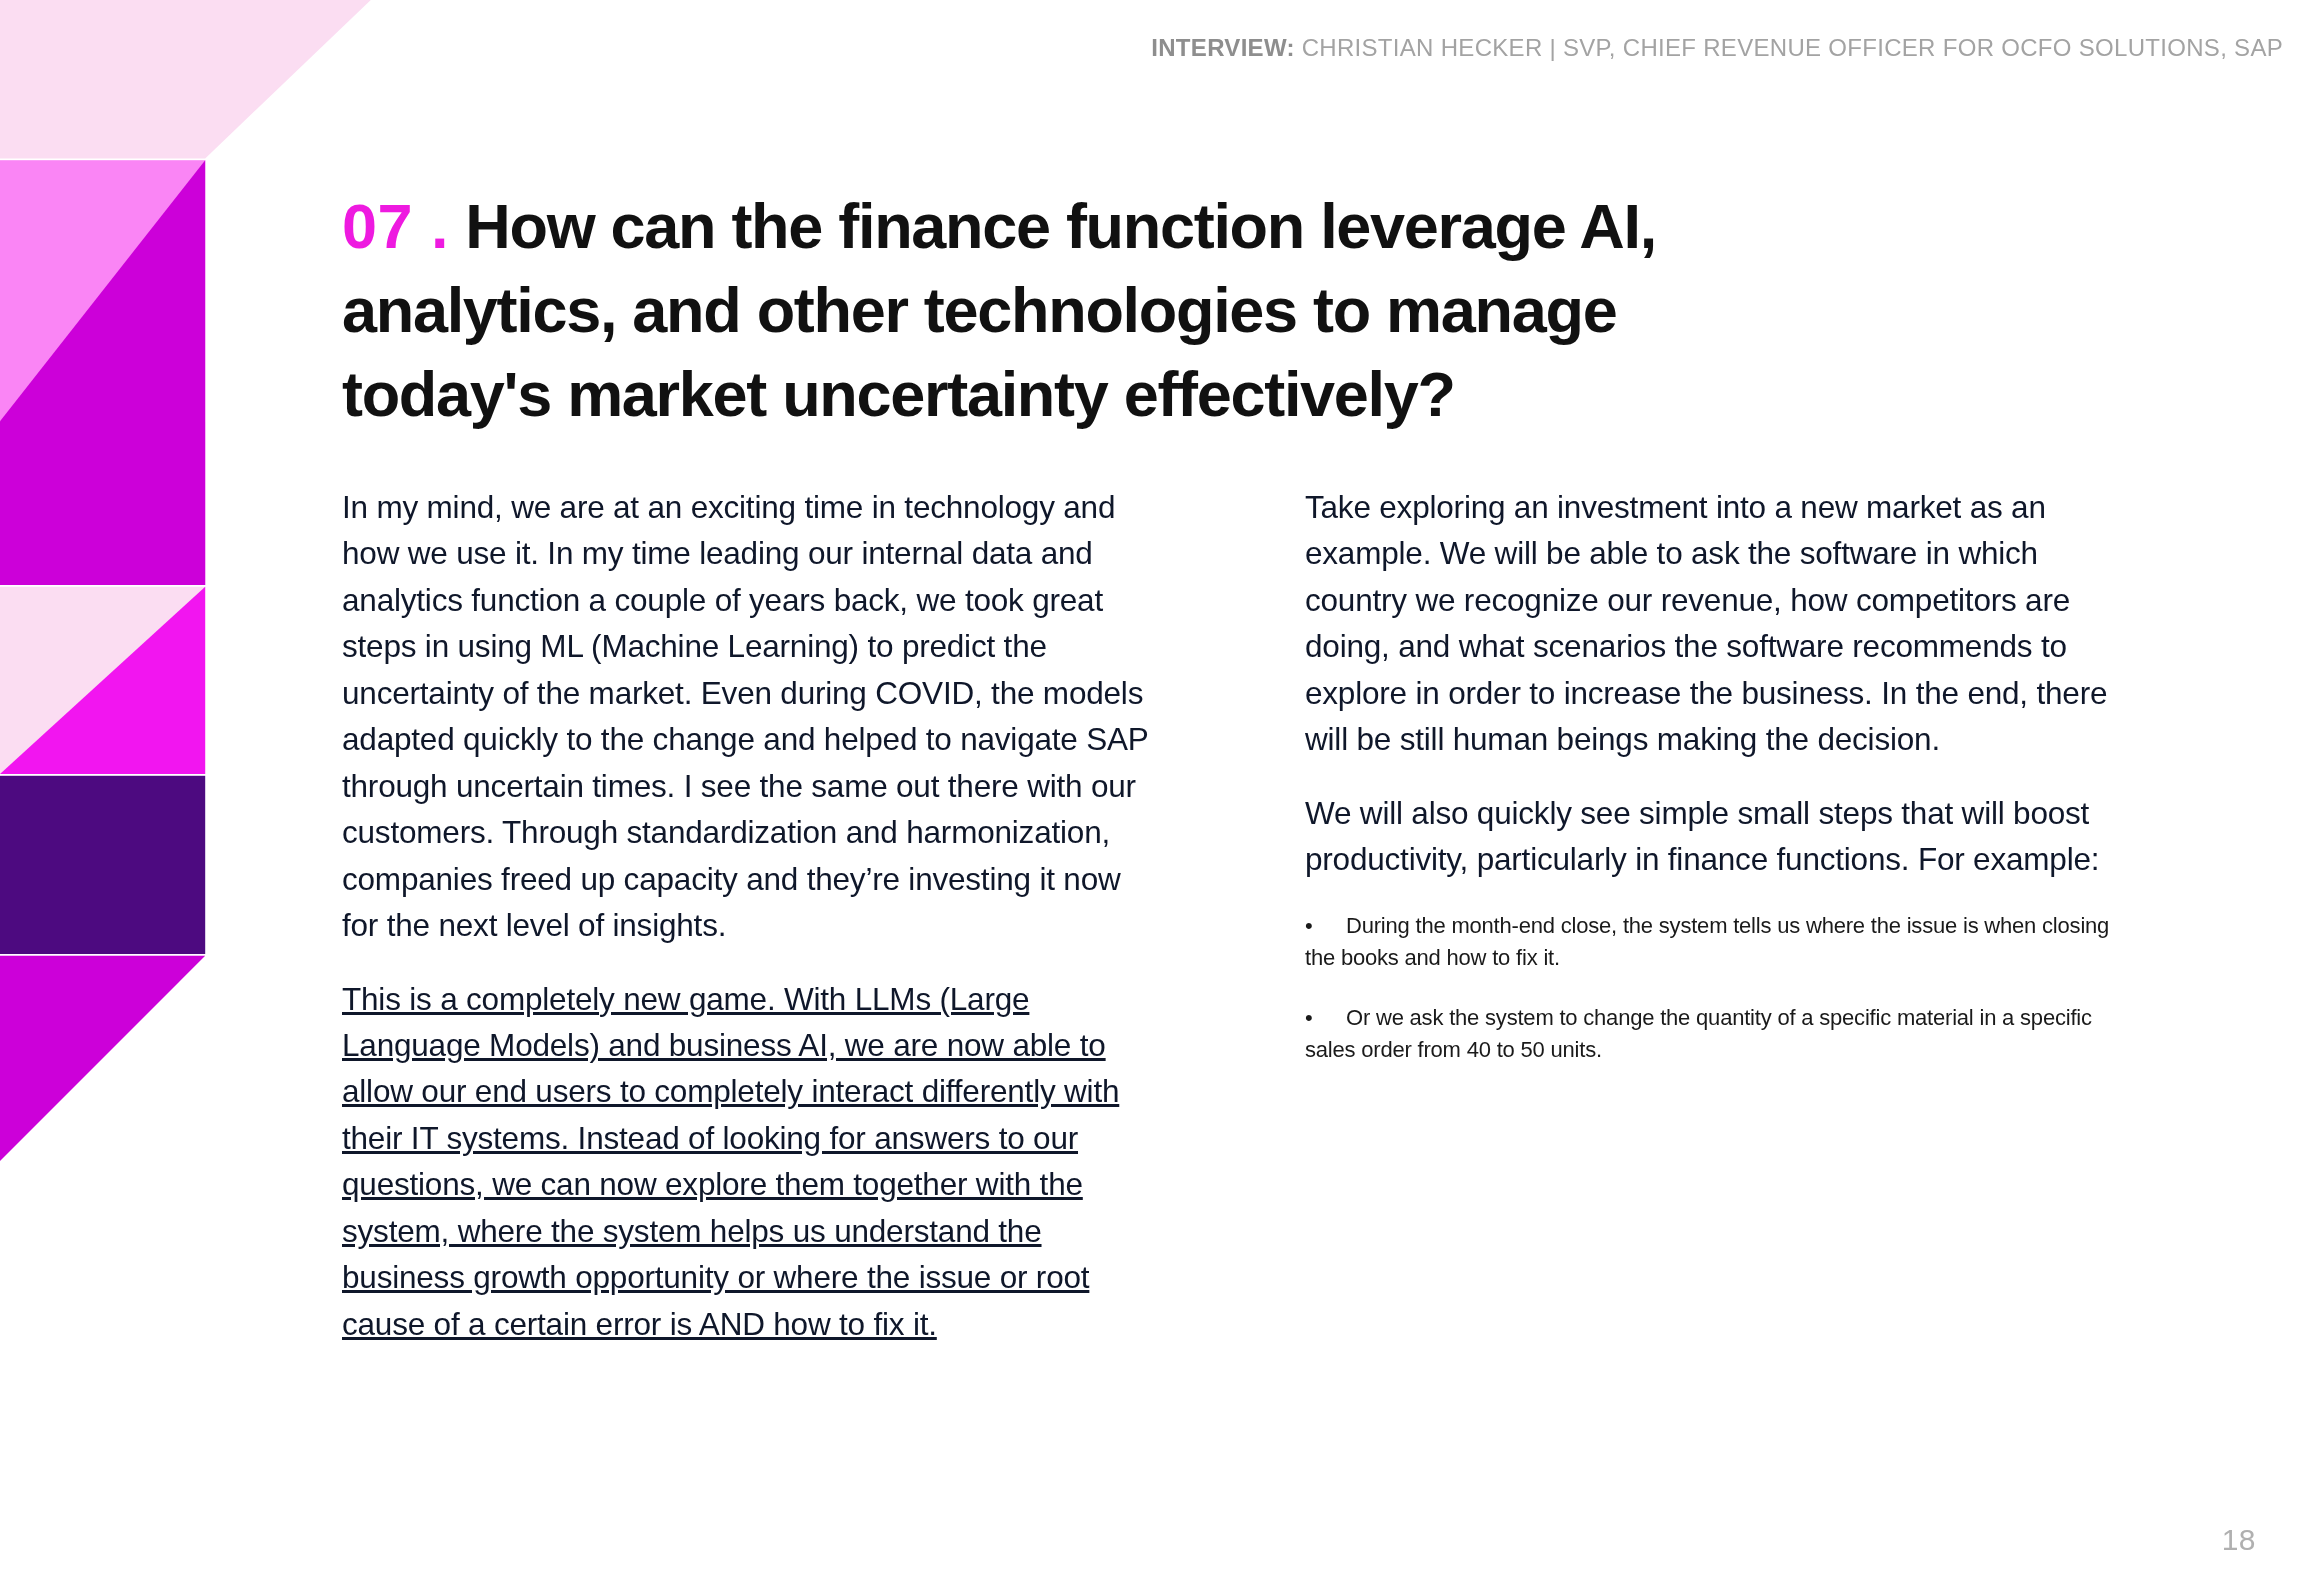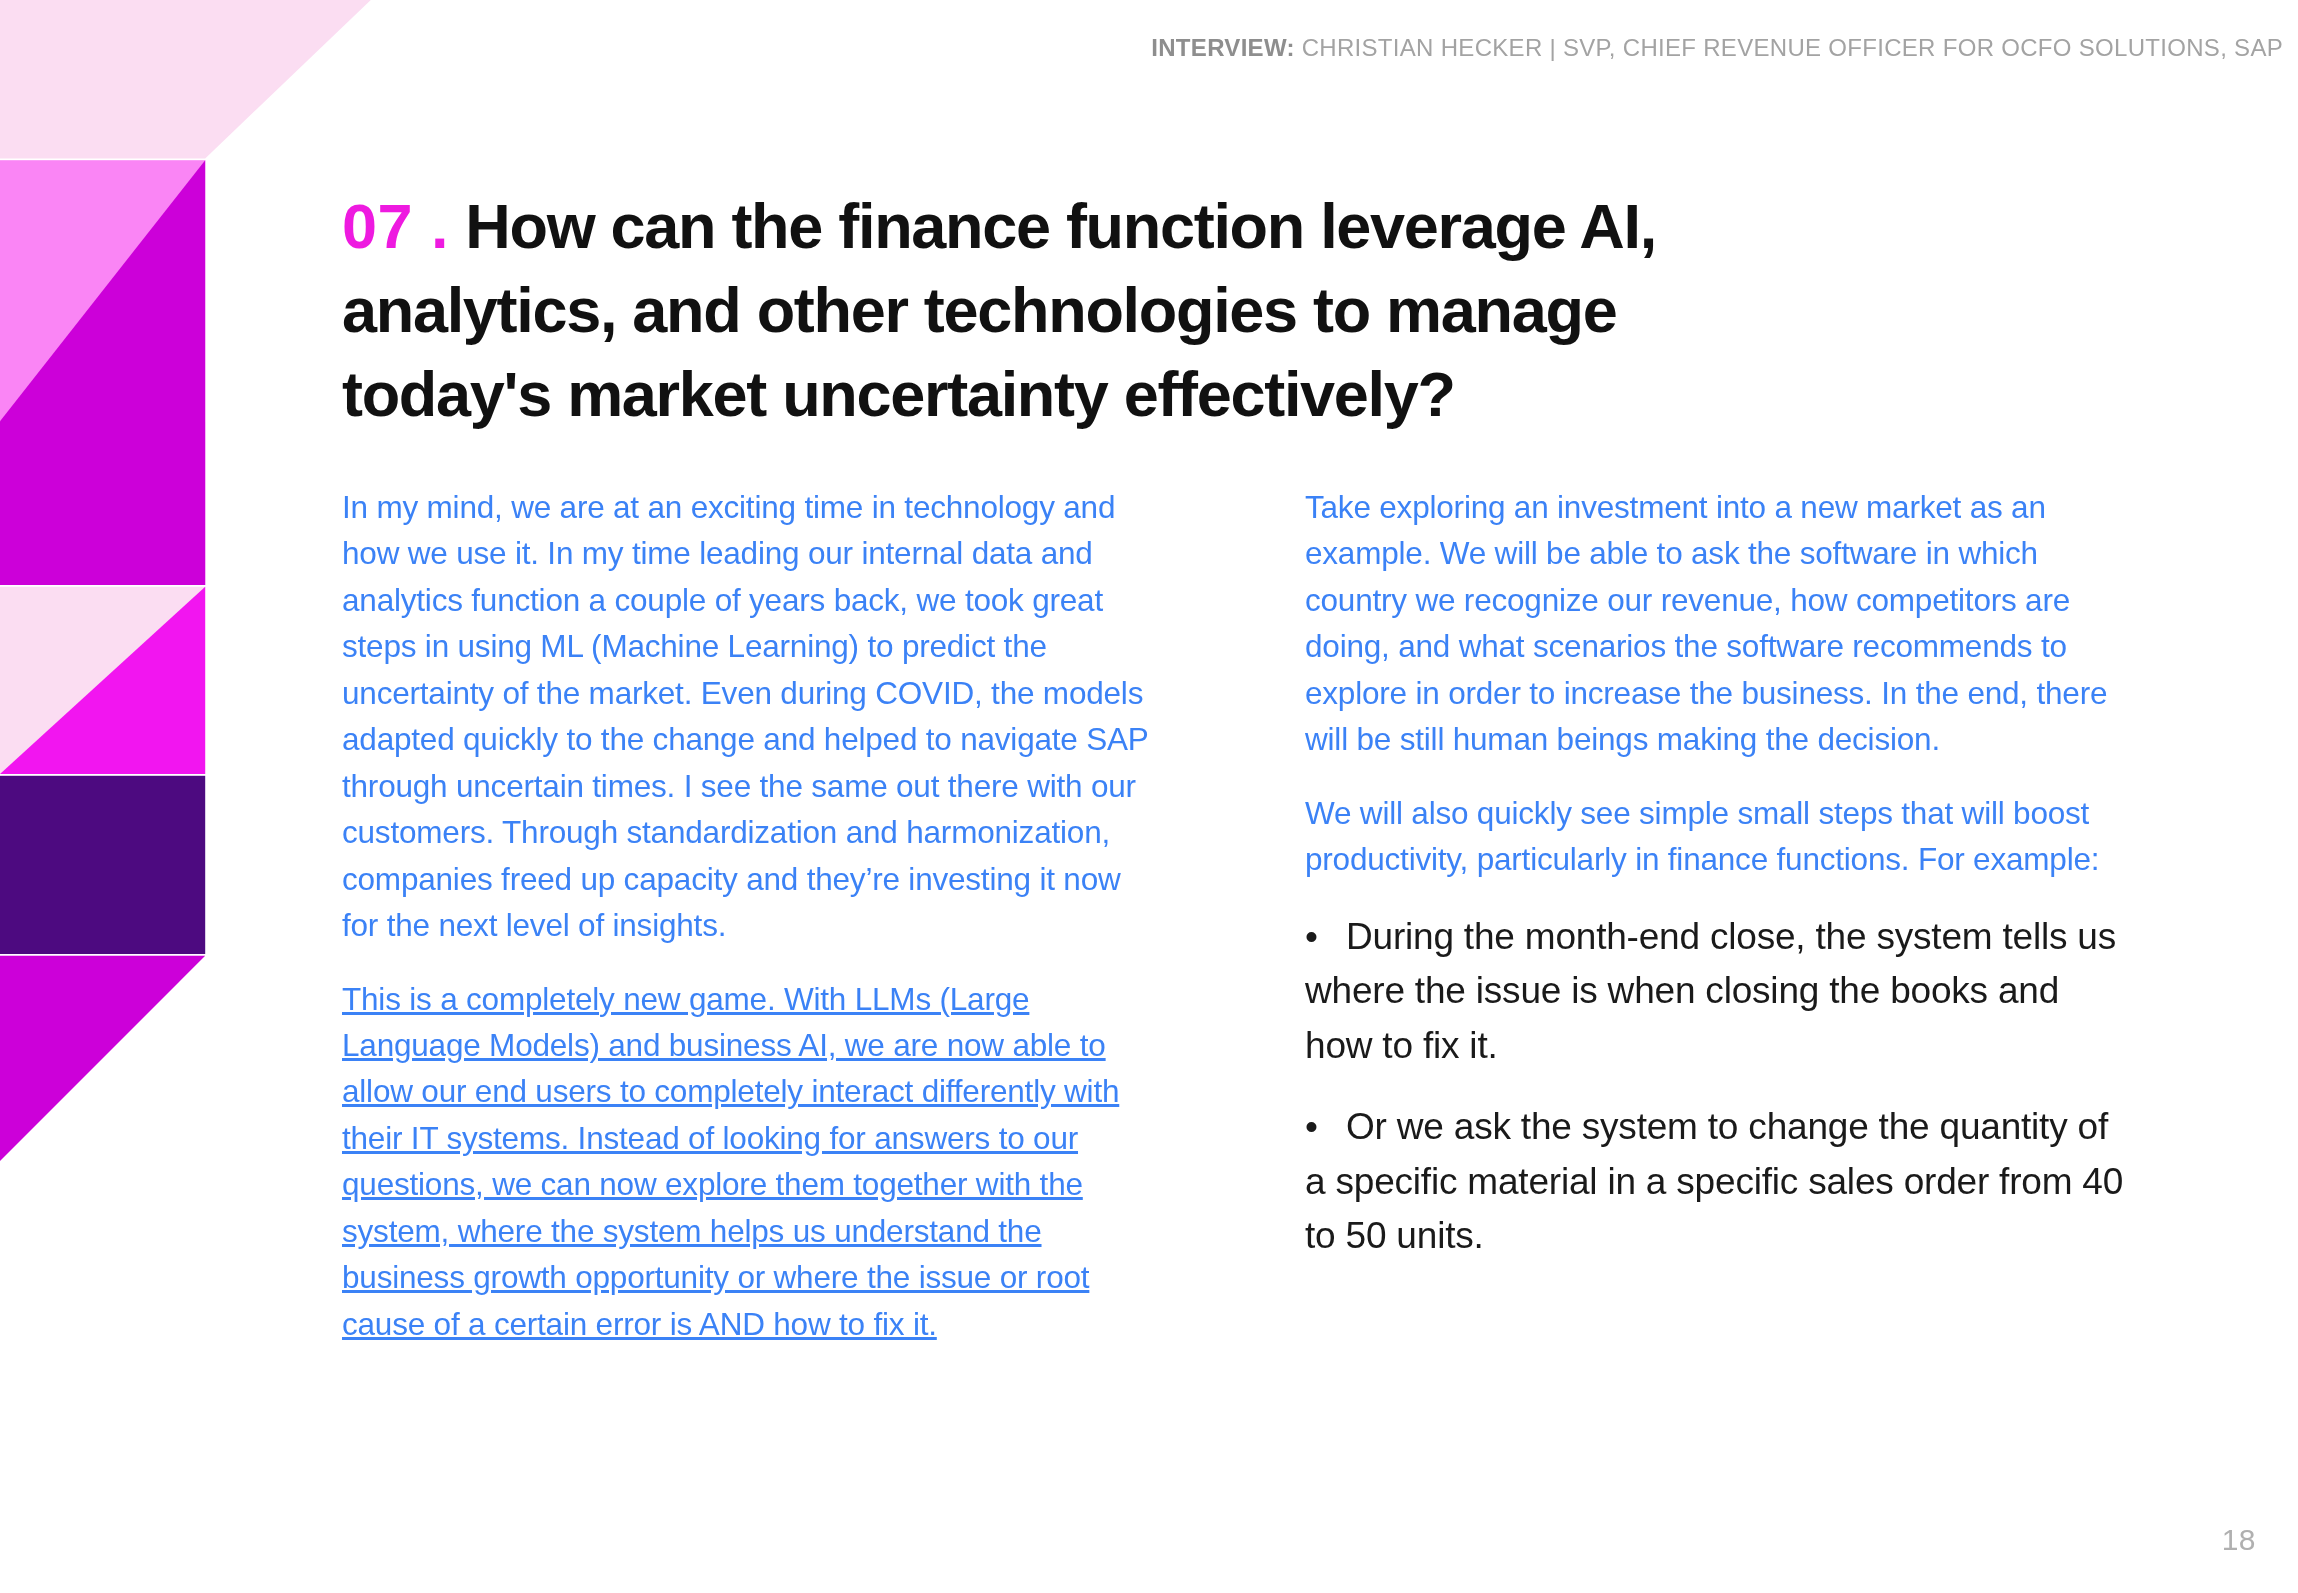--- a/index.html
+++ b/index.html
@@ -87,28 +87,28 @@
     width: 819px;
     flex: 0 0 819px;
   }
   .col.right {
     margin-left: 144px;
   }
   .para {
     margin: 0 0 27px 0;
     font-size: 31.5px;
     line-height: 1.475;
-    color: #3b82f6;
+    color: #0f172a;
     letter-spacing: -0.2px;
   }
   .para:last-child { margin-bottom: 8px; text-decoration: underline; }
 
   .bullet {
     margin: 0 0 27px 0;
-    font-size: 37px;
+    font-size: 22px;
     line-height: 1.475;
     color: #1a1a1a;
     letter-spacing: -0.2px;
     display: block;
   }
   .bullet .dot {
     display: inline-block;
     width: 41px;
     color: #1a1a1a;
   }

